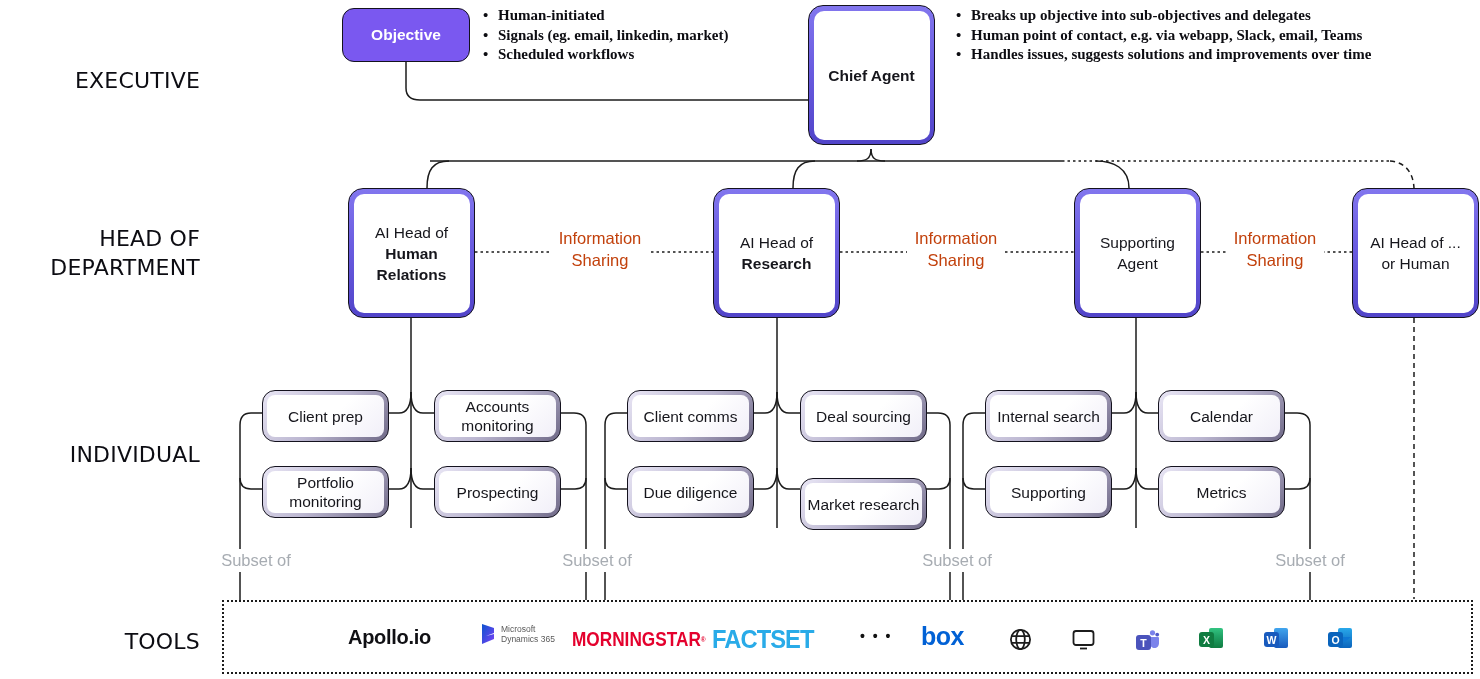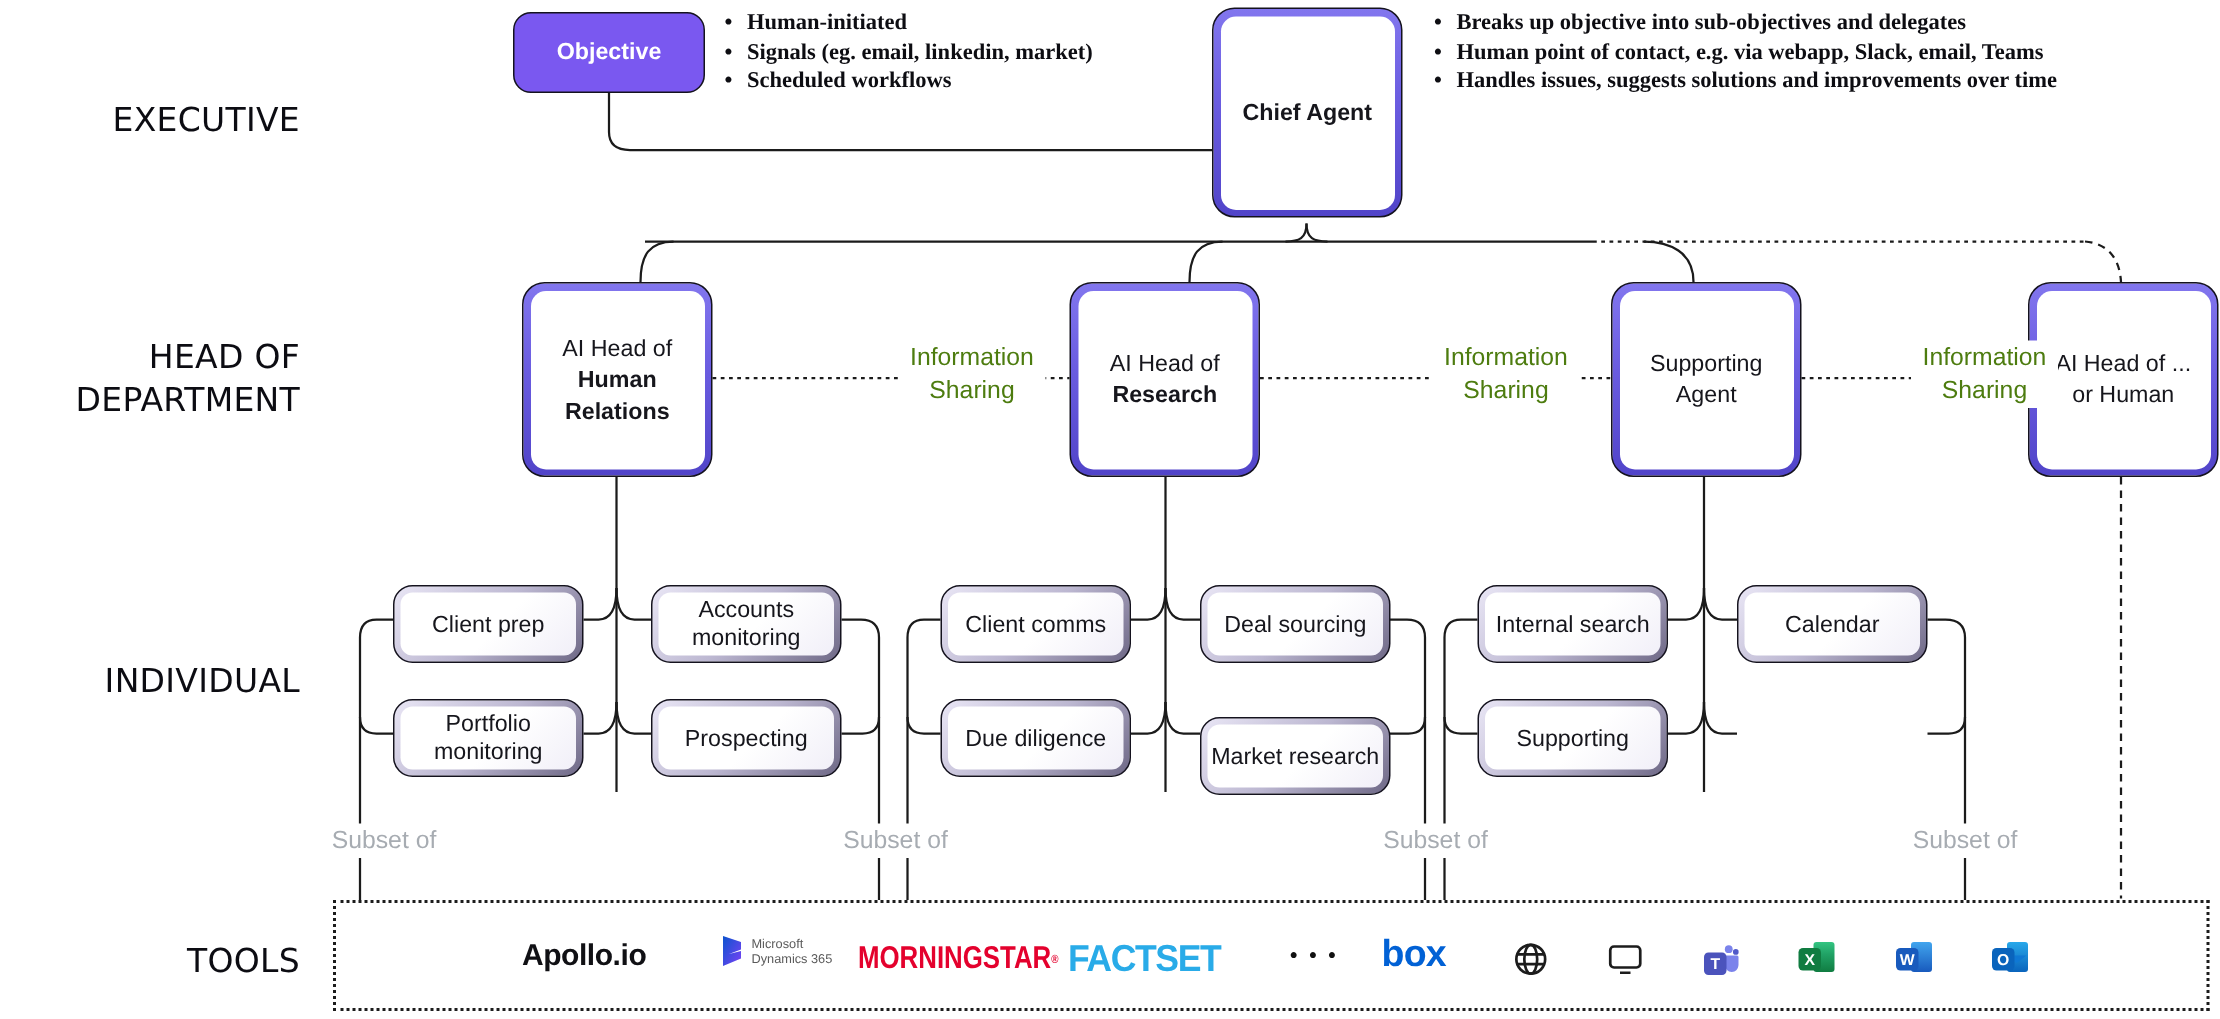--- a/index.html
+++ b/index.html
@@ -26,22 +26,22 @@
         background:linear-gradient(135deg,#e9e6f5 0%,#bcb7d1 50%,#6e6886 100%);padding:4px;}
   .iin{background:linear-gradient(135deg,#ffffff 55%,#f1eff8 100%);border-radius:8px;width:100%;height:100%;
        display:flex;align-items:center;justify-content:center;text-align:center;
        font-size:15.5px;line-height:19px;color:#16161c;}
   
   .bullets{list-style:none;margin:0;padding:0;font-weight:700;font-size:15px;
            line-height:19.5px;color:#0d0d12;}
   .bullets li{position:relative;padding-left:16px;font-family:Liberation Serif, serif;}
   .bullets li::before{content:"•";position:absolute;left:1px;top:0;}
   
-  .info{width:98px;background:#fff;color:#4d7c0f;font-size:16.5px;line-height:21.5px;
-        text-align:center;padding:1px 0;margin-left:48px;}
+  .info{width:98px;background:#fff;color:#c2410c;font-size:16.5px;line-height:21.5px;
+        text-align:center;padding:1px 0;}
   .subset{width:88px;background:#fff;color:#a7acb2;font-size:16.5px;line-height:23px;text-align:center;}
   
   .toolsbox{left:222px;top:600px;width:1251px;height:74px;border:2.2px dotted #1c1c1c;
             background:#fff;box-sizing:border-box;}
   .logo{position:absolute;display:flex;align-items:center;}
   .apollo{font-size:20px;font-weight:700;letter-spacing:-.3px;color:#101014;}
   .msdyn-txt{font-size:8.5px;line-height:10px;color:#5a5a5a;margin-left:4px;}
   .mstar{color:#e4012d;font-size:21px;font-weight:700;letter-spacing:0;
          transform:scaleX(.82);transform-origin:left center;white-space:nowrap;}
   .mstar sup{font-size:8px;}
@@ -218,20 +218,23 @@
     </div>
   <div class="abs ibox" style="left:627px;top:466px">
       <div class="iin">Due diligence</div>
     </div>
   <div class="abs ibox" style="left:800px;top:478px">
       <div class="iin">Market research</div>
     </div>
   <div class="abs ibox" style="left:985px;top:466px">
       <div class="iin">Supporting</div>
     </div>
+  <div class="abs ibox" style="left:1158px;top:466px">
+      <div class="iin">Metrics</div>
+    </div>
 
   <div class="abs subset" style="left:212px;top:549px">Subset of</div>
   <div class="abs subset" style="left:553px;top:549px">Subset of</div>
   <div class="abs subset" style="left:913px;top:549px">Subset of</div>
   <div class="abs subset" style="left:1266px;top:549px">Subset of</div>
 
   <div class="abs toolsbox">
     <div class="logo apollo" style="left:124px;top:24px">Apollo.io</div>
 
     <div class="logo" style="left:256px;top:22px">

